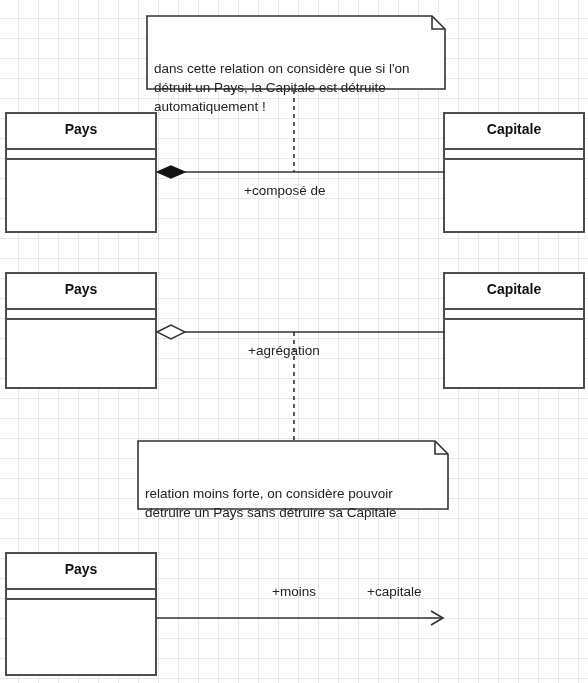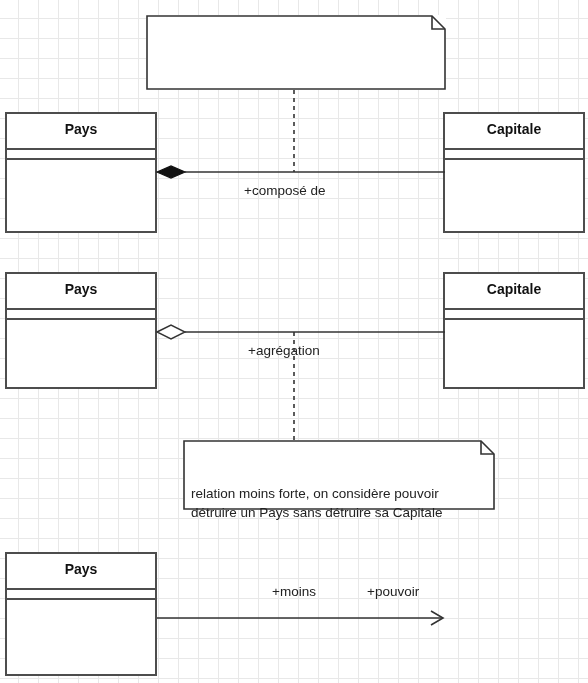--- a/index.html
+++ b/index.html
@@ -90,20 +90,21 @@
 </head>
 <body>
 
 <div id="canvas">
 
   <div class="uml-note" style="left:146px; top:15px; width:300px; height:75px;">
     <svg class="note-svg" width="300" height="75" viewBox="0 0 300 75">
       <path d="M1,1 L286,1 L299,14 L299,74 L1,74 Z" fill="#ffffff" stroke="#333333" stroke-width="1.6"></path>
       <path d="M286,1 L286,14 L299,14" fill="none" stroke="#333333" stroke-width="1.6"></path>
     </svg>
+    <div class="note-text">dans cette relation on considère que si l'on détruit un Pays, la Capitale est détruite automatiquement !</div>
   </div>
 
   <svg class="conn" style="left:290px; top:90px; width:8px; height:82px;">
     <line x1="4" y1="0" x2="4" y2="82" stroke="#333333" stroke-width="1.6" stroke-dasharray="4,4"></line>
   </svg>
 
   <div class="uml-class" style="left:5px; top:112px; width:152px; height:121px;">
     <div class="cls-title">Pays</div>
     <div class="cls-attrs"></div>
     <div class="cls-ops"></div>
@@ -138,21 +139,21 @@
     <line x1="30" y1="12" x2="290" y2="12" stroke="#333333" stroke-width="1.4"></line>
     <polygon points="2,12 16,5 30,12 16,19" fill="#ffffff" stroke="#333333" stroke-width="1.4"></polygon>
   </svg>
 
   <div class="edge-label" style="left:248px; top:343px;">+agrégation</div>
 
   <svg class="conn" style="left:290px; top:332px; width:8px; height:108px;">
     <line x1="4" y1="0" x2="4" y2="108" stroke="#333333" stroke-width="1.6" stroke-dasharray="4,4"></line>
   </svg>
 
-  <div class="uml-note" style="left:137px; top:440px; width:312px; height:70px;margin-left:46px;">
+  <div class="uml-note" style="left:137px; top:440px; width:312px; height:70px;">
     <svg class="note-svg" width="312" height="70" viewBox="0 0 312 70">
       <path d="M1,1 L298,1 L311,14 L311,69 L1,69 Z" fill="#ffffff" stroke="#333333" stroke-width="1.6"></path>
       <path d="M298,1 L298,14 L311,14" fill="none" stroke="#333333" stroke-width="1.6"></path>
     </svg>
     <div class="note-text">relation moins forte, on considère pouvoir détruire un Pays sans détruire sa Capitale</div>
   </div>
 
   <div class="uml-class" style="left:5px; top:552px; width:152px; height:124px;">
     <div class="cls-title">Pays</div>
     <div class="cls-attrs"></div>
@@ -160,15 +161,15 @@
   </div>
 
 
   <svg class="conn" style="left:155px; top:606px; width:292px; height:24px;">
     <line x1="2" y1="12" x2="288" y2="12" stroke="#333333" stroke-width="1.4"></line>
     <polyline points="276,5 288,12 276,19" fill="none" stroke="#333333" stroke-width="1.6"></polyline>
   </svg>
 
   <div class="edge-label" style="left:272px; top:584px;">+moins</div>
 
-  <div class="edge-label" style="left:367px; top:584px;">+pouvoir</div>
+  <div class="edge-label" style="left:367px; top:584px;">+capitale</div>
 
 </div>
 
 </body></html>

